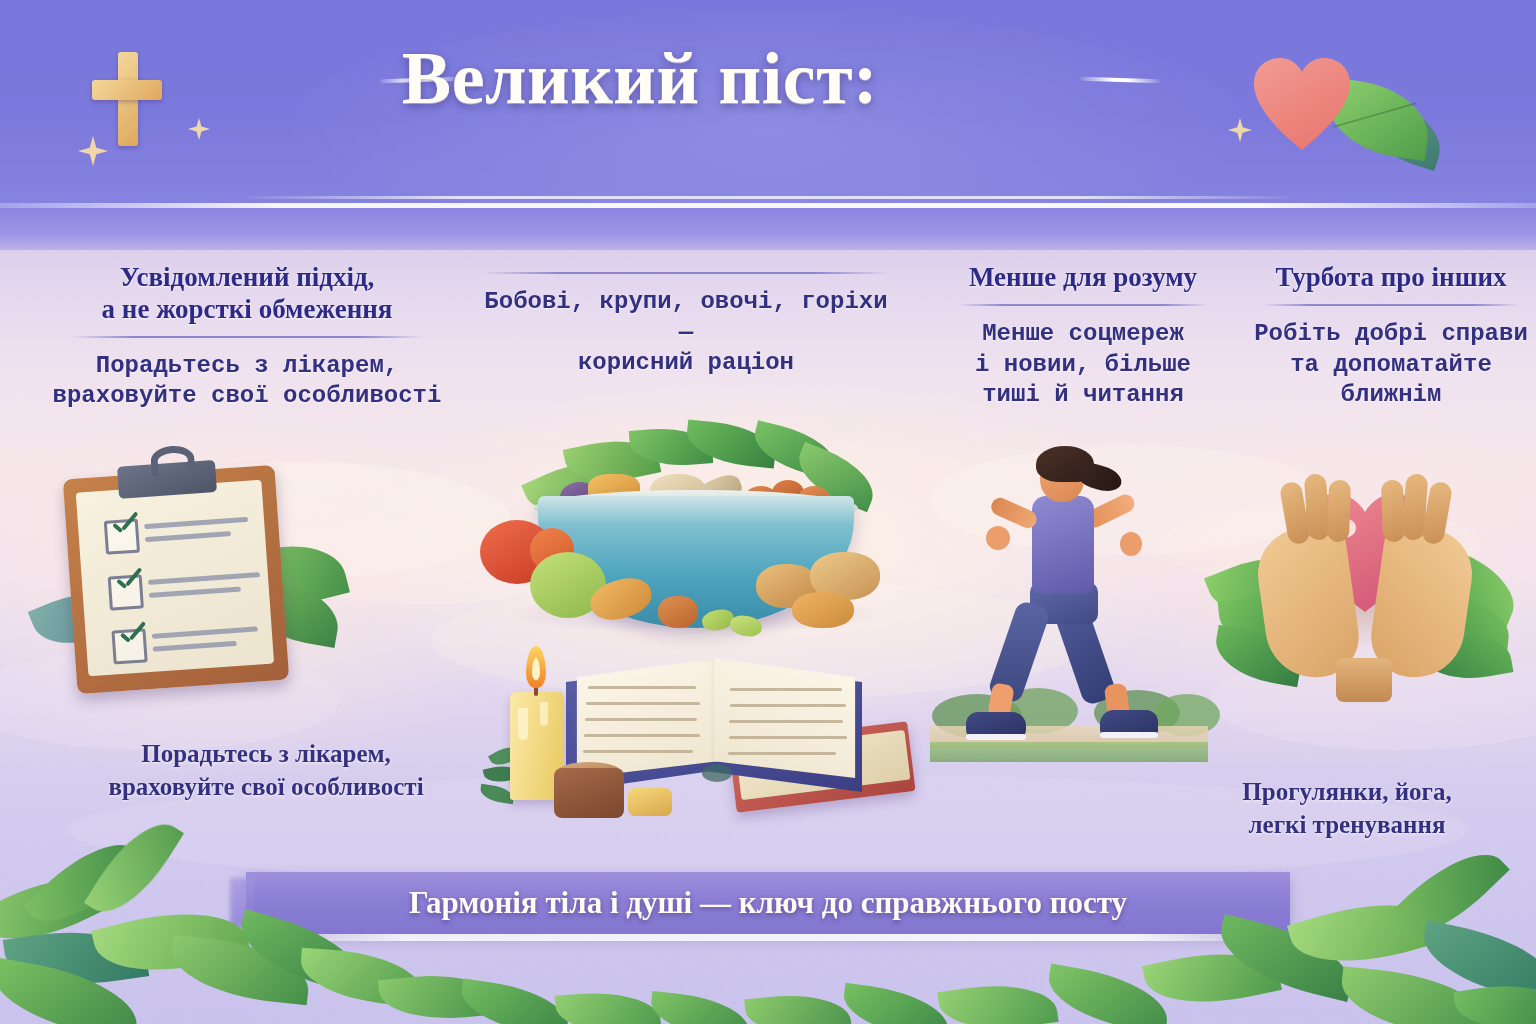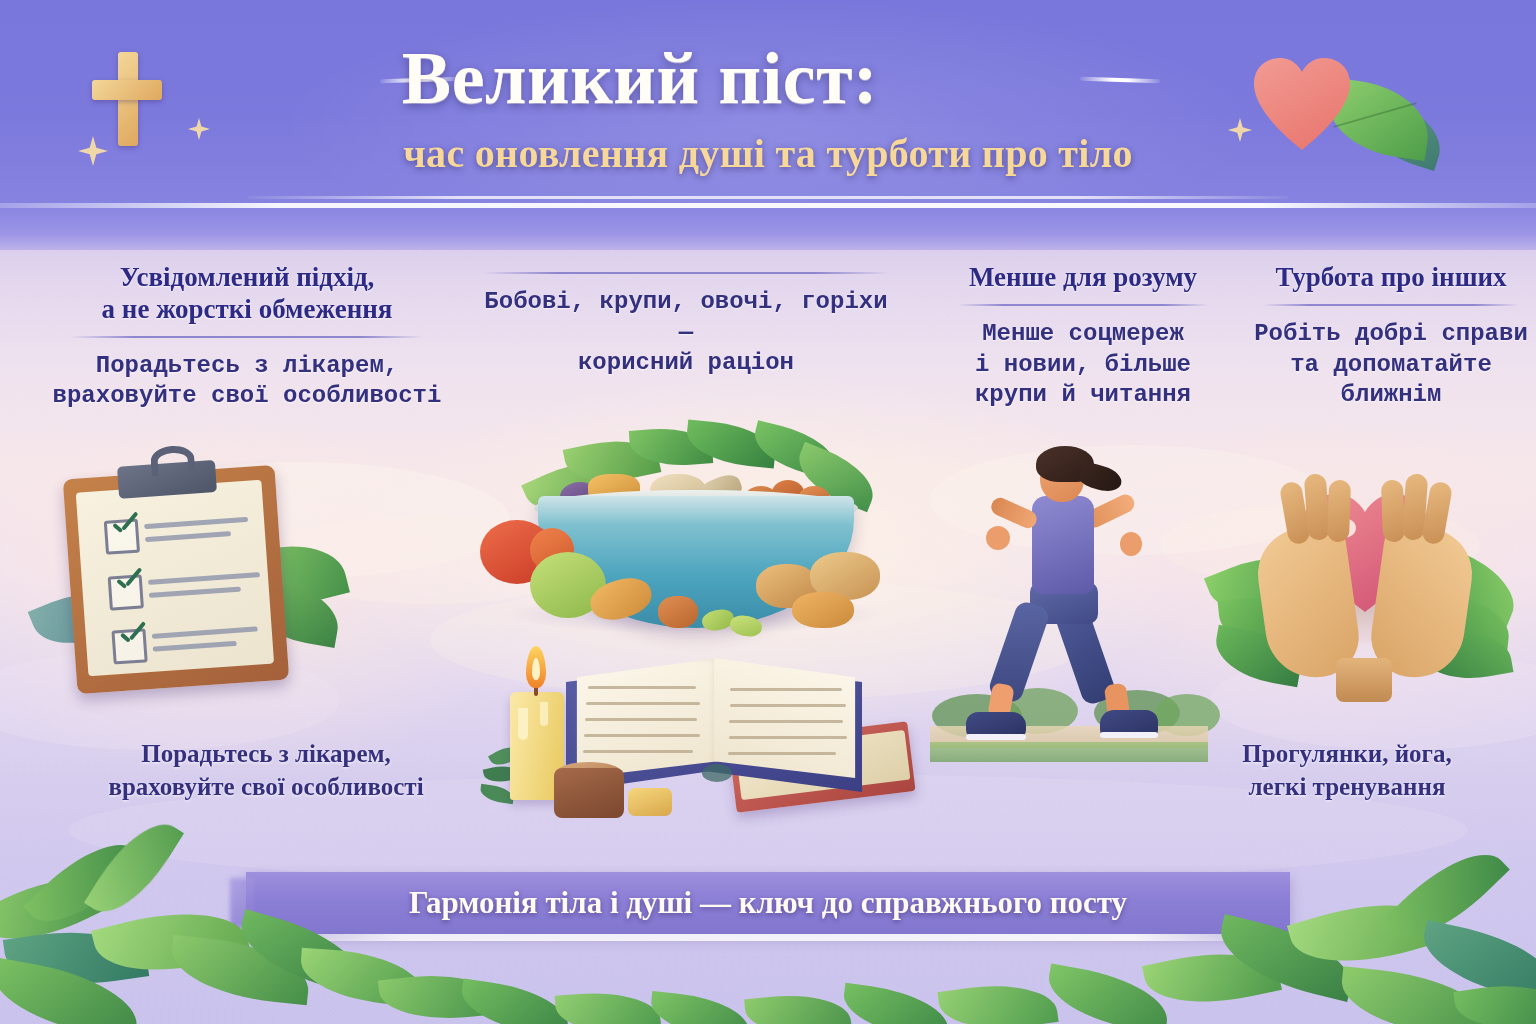--- a/index.html
+++ b/index.html
@@ -111,21 +111,21 @@
   }
 
   
   .caption{
     position:absolute;text-align:center;
     font-family:"Liberation Serif", serif;font-weight:bold;
     font-size:25px;line-height:1.3;color:#34307e;
     text-shadow:0 1px 3px rgba(255,255,255,.8);
   }
   .cap-left{left:56px;top:738px;width:420px;}
-  .cap-right{left:1182px;top:738px;width:330px;}
+  .cap-right{left:1182px;top:776px;width:330px;}
 
   
   .banner{
     position:absolute;left:246px;top:872px;width:1044px;height:62px;
     background:linear-gradient(180deg,#9e90dc 0%,#8b7ed5 45%,#8276cf 100%);
     box-shadow:0 5px 12px rgba(60,45,110,.25);
     display:flex;align-items:center;justify-content:center;
   }
   .banner:before{content:"";position:absolute;left:-16px;top:6px;width:24px;height:50px;
     background:linear-gradient(180deg,#a295df,#8478d1);opacity:.75;filter:blur(2px);}
@@ -314,21 +314,20 @@
     <div class="spark" style="left:1228px;top:118px;width:24px;height:24px;"></div>
 
     <div class="heart-leaf">
       <div class="hl-leaf2"></div>
       <div class="hl-leaf1"></div>
       <div class="hl-vein"></div>
       <div class="hl-heart"></div>
     </div>
 
     <div class="title">Великий піст:</div>
-    <div class="subtitle">час оновлення душі та турботи про тіло</div>
     <div class="sub-rule"></div>
   </div>
   <div class="header-band-bottom"></div>
 
   <div class="cols">
 
     <div class="col col-1">
       <h3>
         <span>Усвідомлений підхід,</span><br>
         <span>а не жорсткі обмеження</span>
@@ -349,21 +348,21 @@
     </div>
 
     <div class="col col-3">
       <h3>
         <span>Менше для розуму</span>
       </h3>
       <div class="col-divider"></div>
       <p>
         <span>Менше соцмереж</span><br>
         <span>і новии, більше</span><br>
-        <span>крупи й читання</span>
+        <span>тиші й читання</span>
       </p>
     </div>
 
     <div class="col col-4">
       <h3>
         <span>Турбота про інших</span>
       </h3>
       <div class="col-divider"></div>
       <p>
         <span>Робіть добрі справи</span><br>

